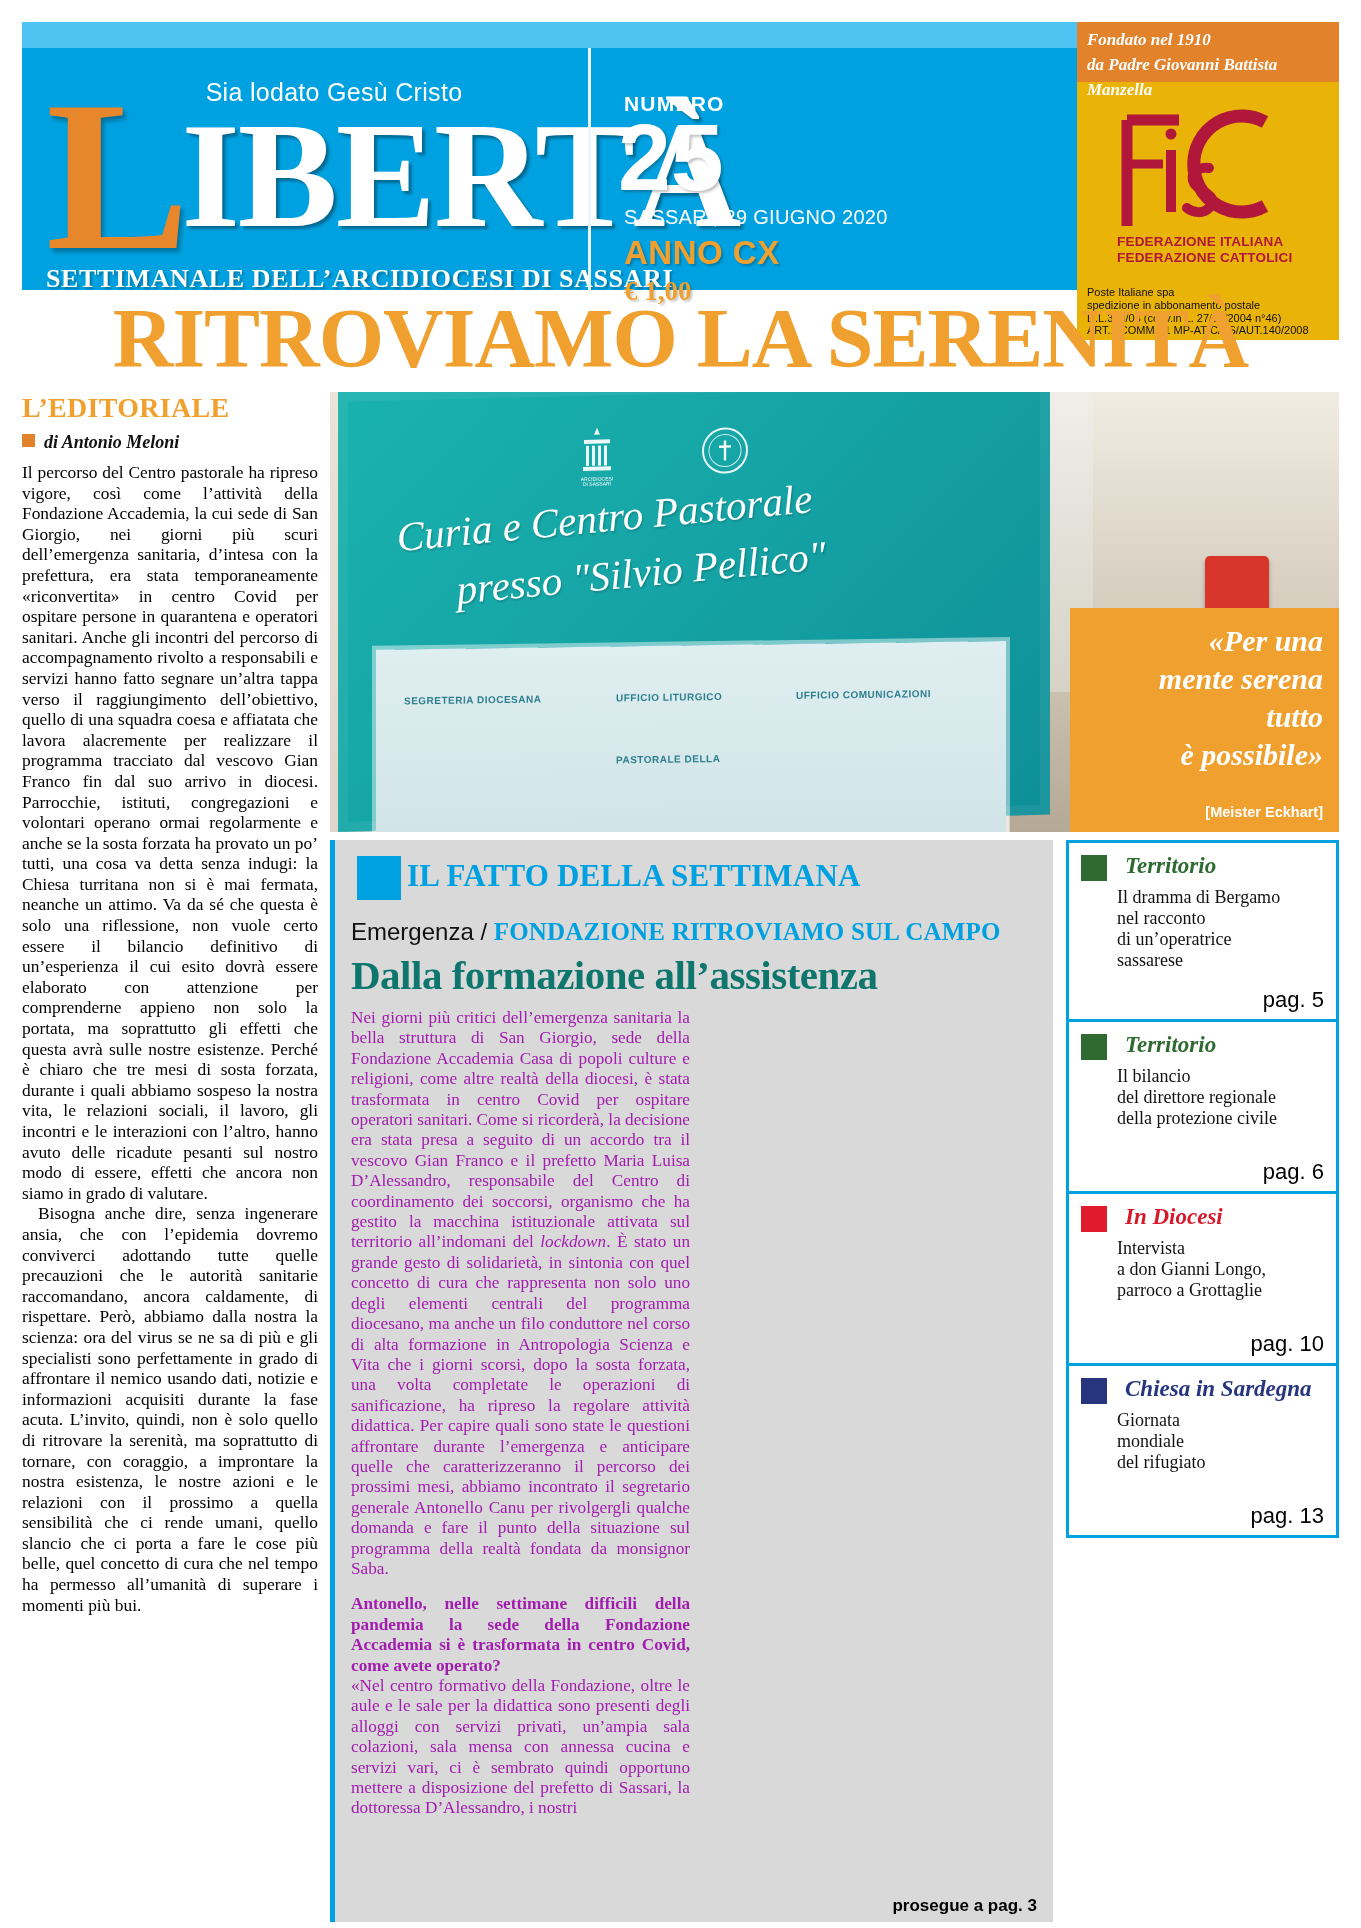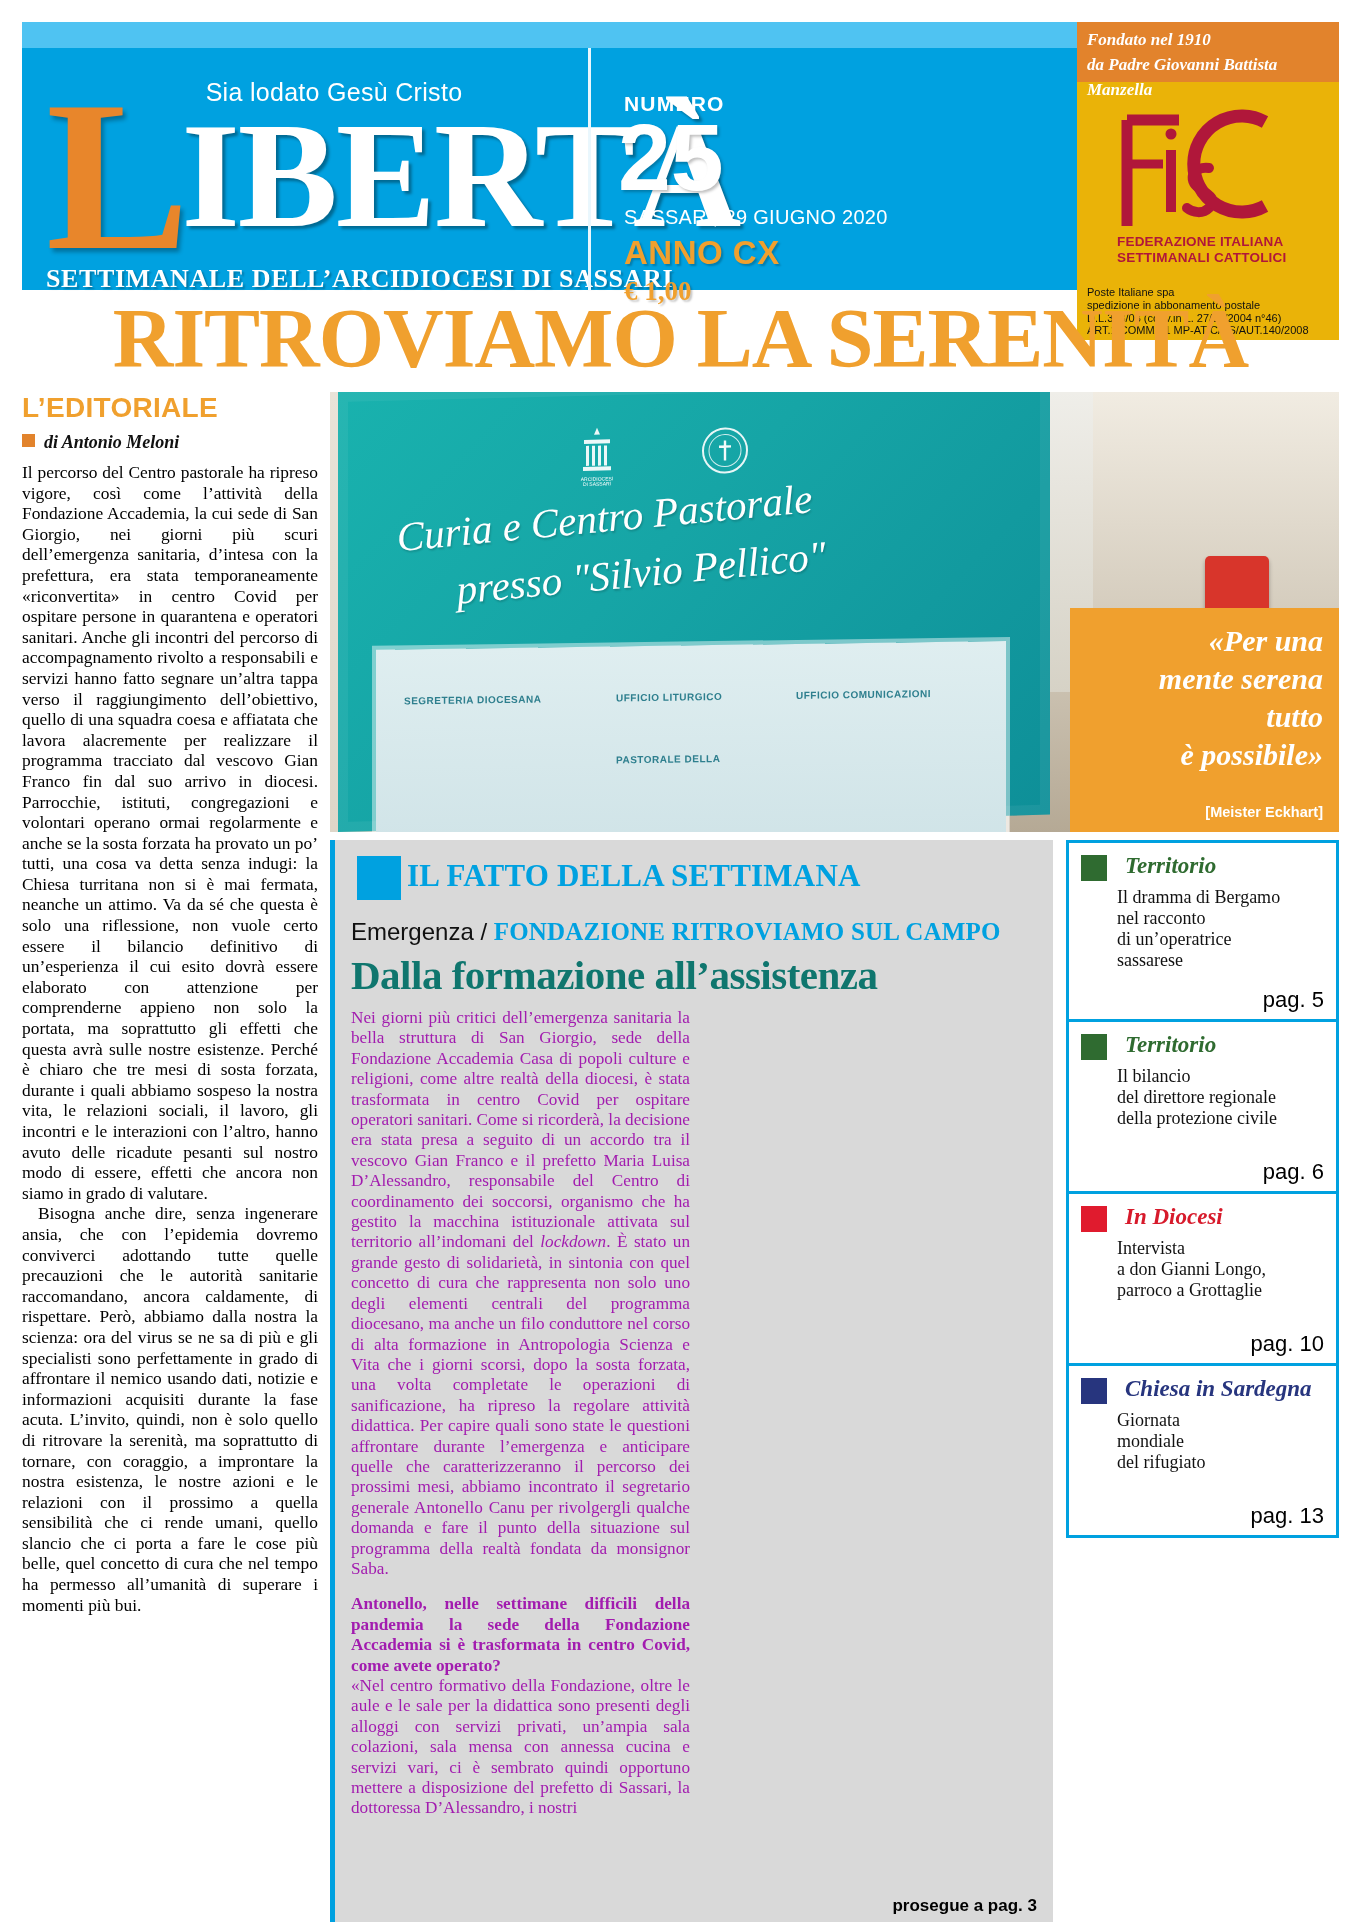--- a/index.html
+++ b/index.html
@@ -69,21 +69,21 @@
   
   .banner {
     position:absolute; left:22px; top:300px; width:1317px; height:78px;
     color:#F0A02E; font-family:"Liberation Serif", serif; font-weight:700;
     font-size:84px; line-height:78px; letter-spacing:-1px; white-space:nowrap;
     text-align:center;
   }
 
   
   .edit-head { position:absolute; left:22px; top:392px; color:#F0A02E;
-               font-family:Liberation Sans, sans-serif; font-weight:700; font-size:28px; letter-spacing:.3px;text-align:center; }
+               font-family:Liberation Serif, serif; font-weight:700; font-size:28px; letter-spacing:.3px;text-align:center; }
   .edit-byline { position:absolute; left:22px; top:432px; width:300px; height:22px; }
   .edit-byline .sq { display:inline-block; width:13px; height:13px; background:#E2832C; vertical-align:1px; }
   .edit-byline .nm { display:inline-block; margin-left:9px; font-family:"Liberation Serif", serif;
                      font-style:italic; font-weight:700; font-size:18px; color:#111; }
   .edit-body {
     position:absolute; left:22px; top:462px; width:296px; height:1460px;
     font-family:"Liberation Serif", serif; font-size:17.4px; line-height:20.6px;
     text-align:justify; color:#000; hyphens:auto;
   }
   .edit-body p { text-indent:0; }
@@ -219,21 +219,21 @@
           <circle cx="58" cy="40" r="5.5" fill="#B0173A" stroke="none"></circle>
 
           <path d="M96 74 c-16 -2 -22 12 -10 20 c12 8 18 12 10 20 c-6 6 -16 5 -22 0" stroke-width="10" stroke-linecap="round"></path>
 
           <path d="M152 28 a48 48 0 1 0 0 84" stroke-width="13" stroke-linecap="butt"></path>
         </g>
       </svg>
     </div>
     <div class="fisc-cap">
       <div>FEDERAZIONE ITALIANA</div>
-      <div>SETTIMANALI CATTOLICI</div>
+      <div>FEDERAZIONE CATTOLICI</div>
     </div>
     <div class="poste">
       <div>Poste Italiane spa</div>
       <div>spedizione in abbonamento postale</div>
       <div>D.L.353/03 (conv.in L. 27/02/2004 n°46)</div>
       <div>ART.1 COMMA 1 MP-AT/C/SS/AUT.140/2008</div>
     </div>
   </div>
 
   <div class="banner">RITROVIAMO LA SERENITÀ</div>

